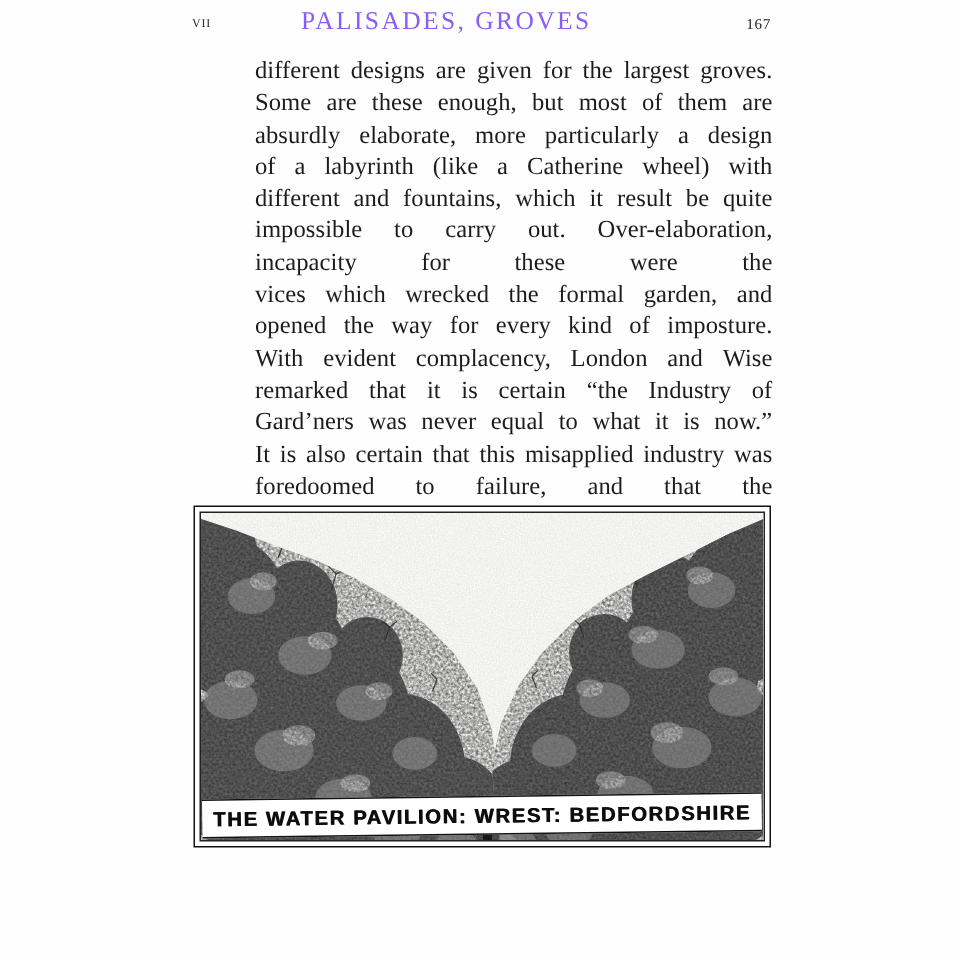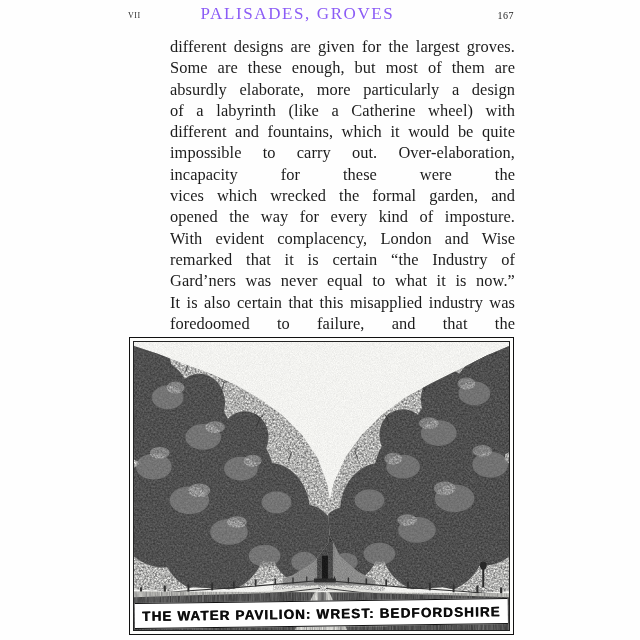--- a/index.html
+++ b/index.html
@@ -78,21 +78,21 @@
     justify-content: space-between;
   }
   #body-text .ln.just > span { white-space: pre; }
 
   
   #plate {
     position: absolute;
     left: 129px;
     top: 337px;
     width: 385px;
-    height: 298px;
+    height: 228px;
   }
   #plate-frame {
     position: absolute;
     inset: 0;
     border: 1.5px solid #111;
     background: #fdfdfb;
     box-sizing: border-box;
     overflow: hidden;
   }
   #plate-inner {
@@ -183,21 +183,21 @@
         <span>Catherine</span>
         <span>wheel)</span>
         <span>with</span>
       </span>
     <span class="ln just">
         <span>different</span>
         <span>and</span>
         <span>fountains,</span>
         <span>which</span>
         <span>it</span>
-        <span>would</span>
+        <span>result</span>
         <span>be</span>
         <span>quite</span>
       </span>
     <span class="ln just">
         <span>impossible</span>
         <span>to</span>
         <span>carry</span>
         <span>out.</span>
         <span>Over-elaboration,</span>
       </span>

